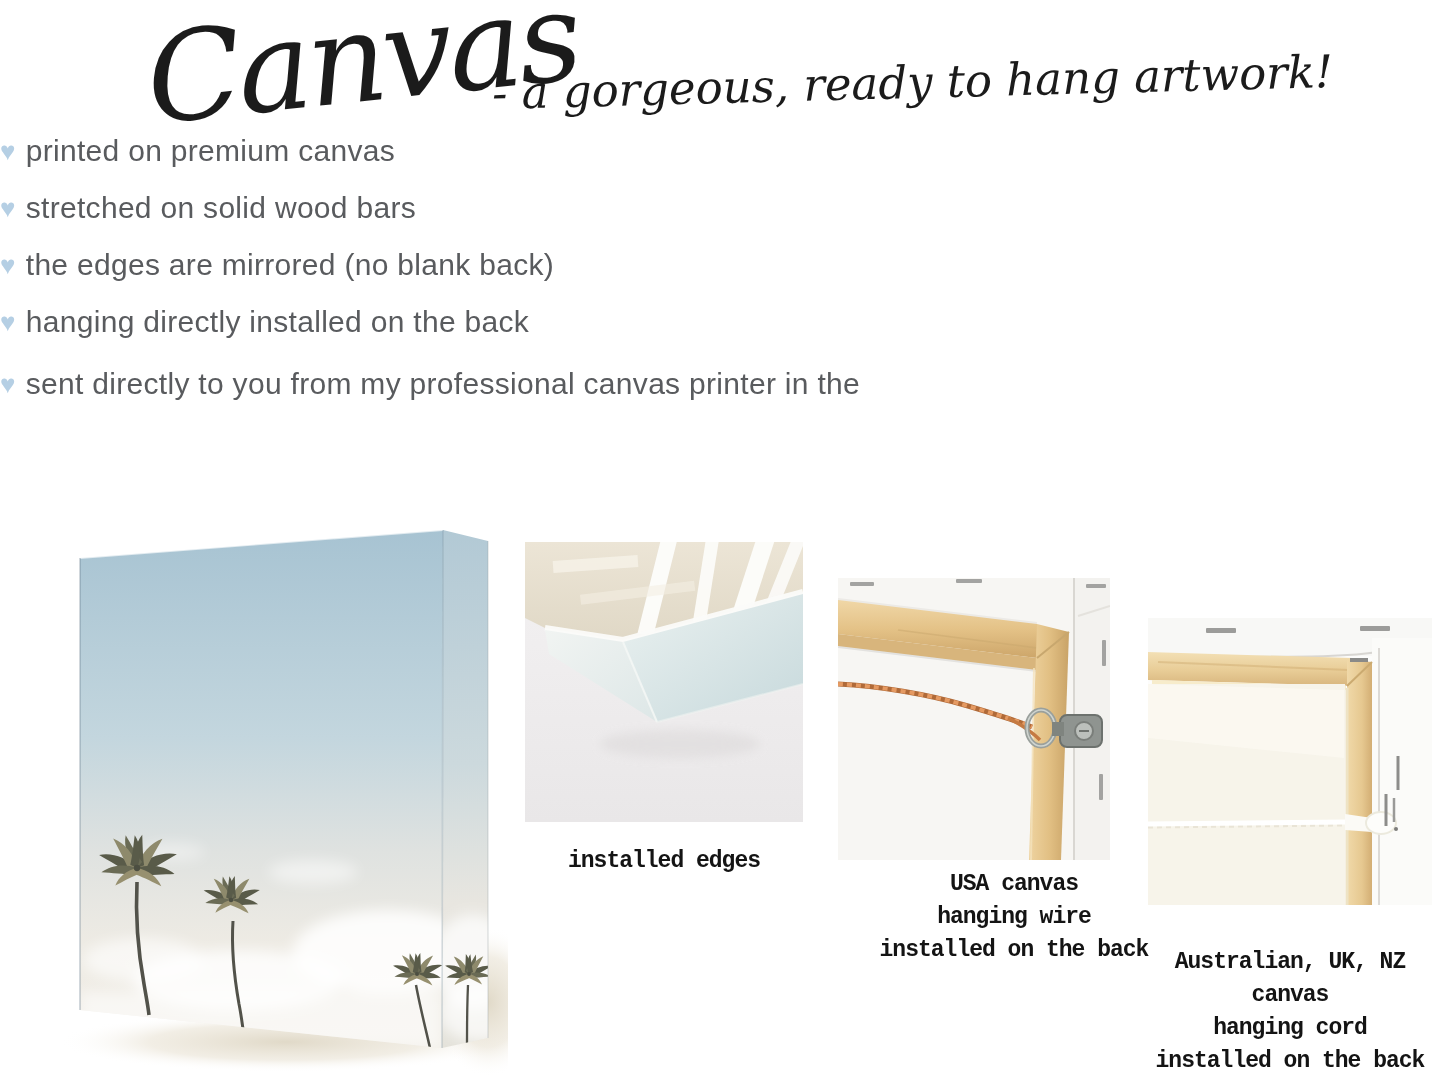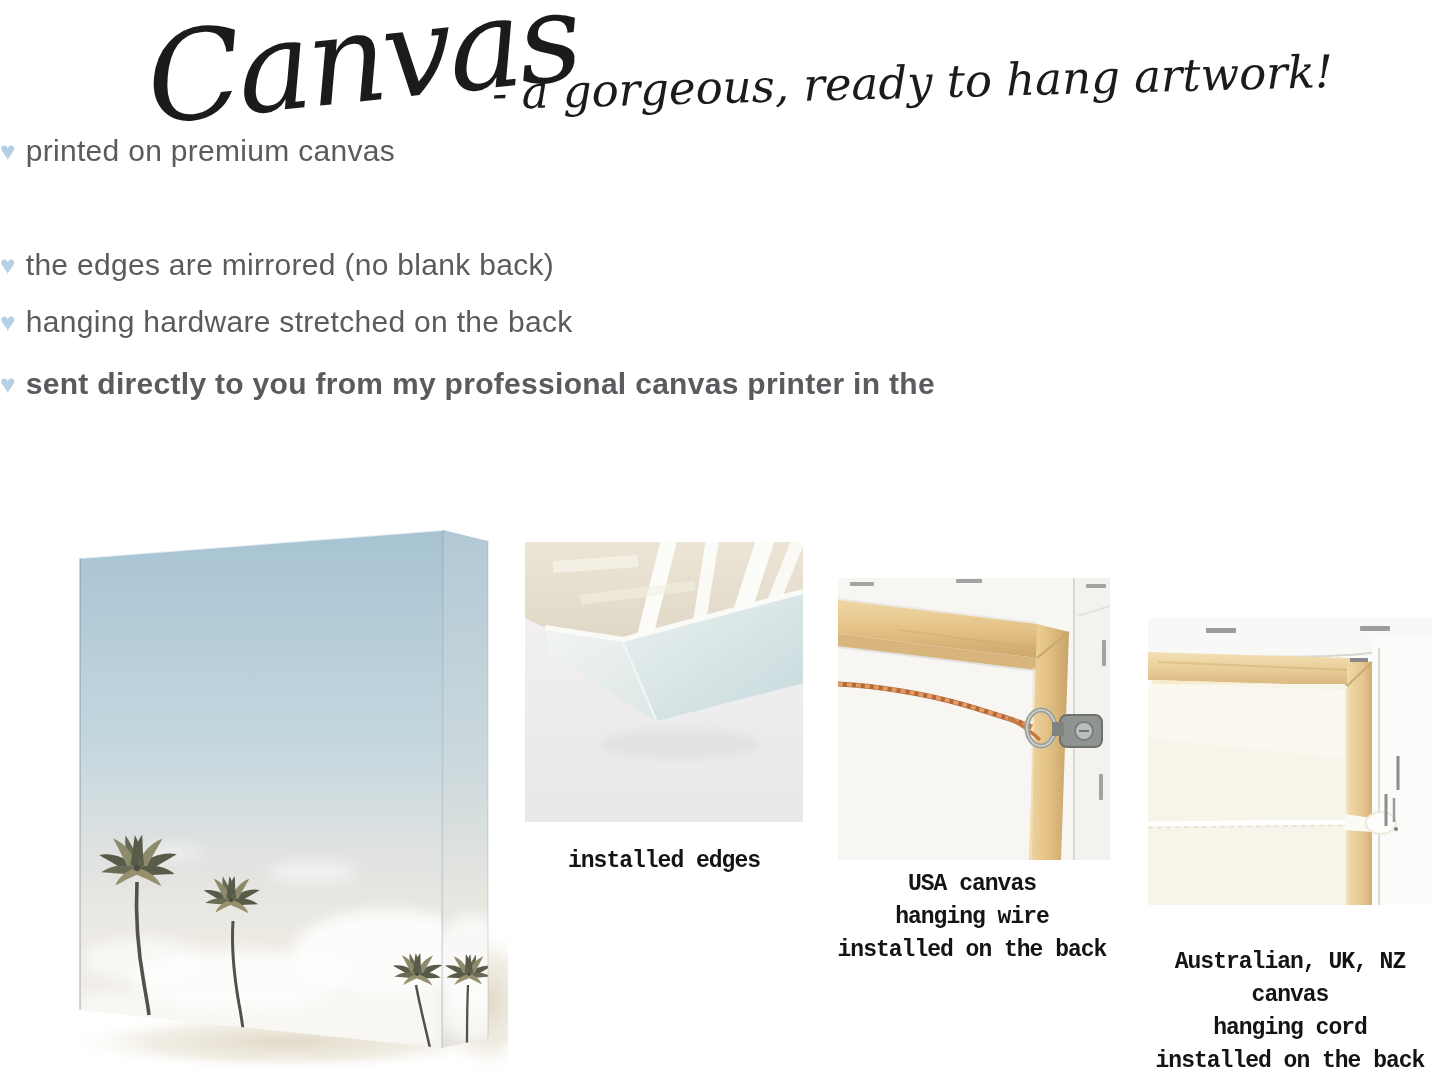--- a/index.html
+++ b/index.html
@@ -17,49 +17,52 @@
   .title-sub{position:absolute;left:492px;top:56px;
     font-family:"DejaVu Serif",serif;font-style:italic;font-weight:400;
     font-size:45px;color:var(--title_ink);transform:rotate(-1.5deg);letter-spacing:0px;white-space:nowrap;}
 
   
   .feature{position:absolute;left:0;width:1337px;text-align:left;
     font-size:30px;font-weight:400;letter-spacing:.3px;color:var(--body_text);white-space:nowrap;}
   .heart{color:var(--heart);font-size:26px;margin-right:10px;vertical-align:1px;}
   .f1{top:134px}.f2{top:191px}.f3{top:248px}.f4{top:305px}
   .fpara{top:362px;line-height:43px;}
-  .fpara .pline{display:block;font-weight:bold;}
+  .fpara .pline{display:block;}
 
   
   .fig{position:absolute;margin:0;padding:0;}
   .fig svg{display:block;}
   .caption{font-family:"Liberation Mono",monospace;font-weight:700;
     font-size:23px;line-height:33px;color:var(--caption_ink);
     text-align:center;letter-spacing:-1px;white-space:nowrap;}
   .caption span{display:block;}
   .cap-mirrored{position:absolute;left:525px;top:845px;width:278px;}
-  .cap-usa{position:absolute;left:796px;top:868px;width:352px;text-align:center;}
+  .cap-usa{position:absolute;left:838px;top:868px;width:352px;text-align:center;}
   .cap-aus{position:absolute;left:1128px;top:946px;width:324px;}
 </style>
 </head>
 <body>
 
 <div class="page">
 
   <h1 class="title-main">Canvas</h1>
   <div class="title-sub">- a gorgeous, ready to hang artwork!</div>
 
   <div class="feature f1">
     <span class="heart">♥</span><span>printed on premium canvas</span>
   </div>
+  <div class="feature f2">
+    <span class="heart">♥</span><span>stretched on solid wood bars</span>
+  </div>
   <div class="feature f3">
     <span class="heart">♥</span><span>the edges are mirrored (no blank back)</span>
   </div>
   <div class="feature f4">
-    <span class="heart">♥</span><span>hanging hardware stretched on the back</span>
+    <span class="heart">♥</span><span>hanging directly installed on the back</span>
   </div>
   <div class="feature fpara">
     <span class="pline"><span class="heart">♥</span><span>sent directly to you from my professional canvas printer in the</span></span>
   </div>
 
   <figure class="fig" style="left:58px;top:522px;">
     <svg width="450" height="558" viewBox="0 0 450 558">
       <defs>
         <linearGradient id="skyF" x1="0" y1="0" x2="0" y2="1">
           <stop offset="0" stop-color="#a7c3d2"></stop>

